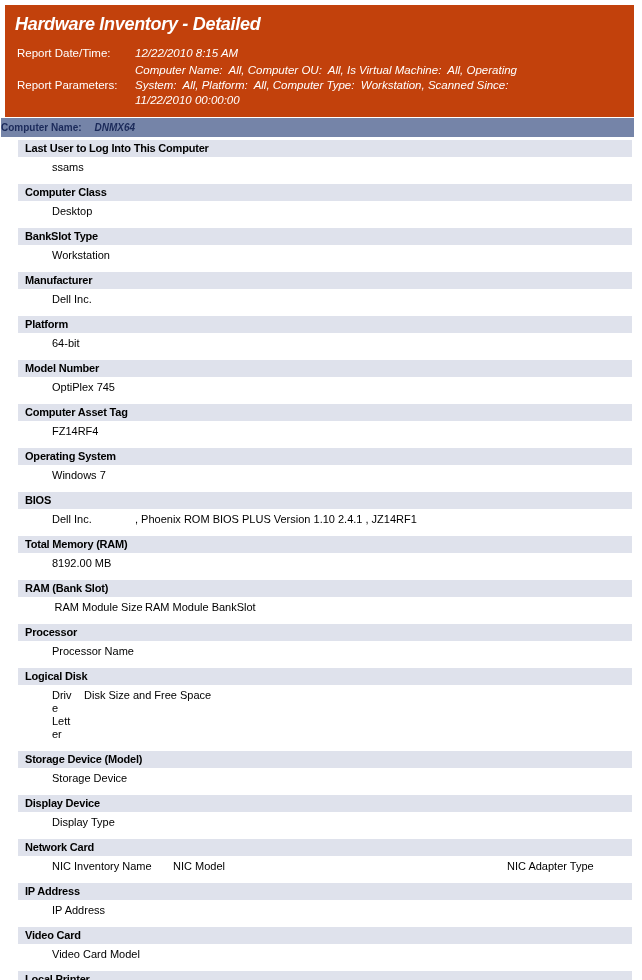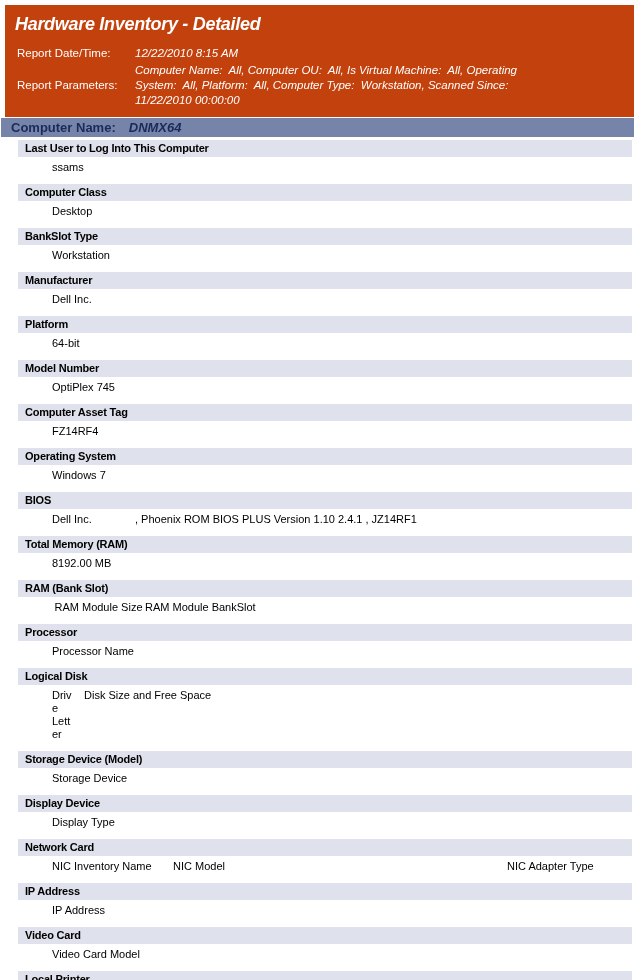--- a/index.html
+++ b/index.html
@@ -34,24 +34,23 @@
   }
   .hdr-label { flex: 0 0 118px; }
   .hdr-value { flex: 1; font-style: italic; }
   .hdr-line { white-space: pre-wrap; }
   
   .name-band {
     margin: 1px 8px 0 1px;
     background: #7584A8;
     color: #1B2A5A;
     font-weight: bold;
-    font-size: 13px;
+    font-size: 10px;
     line-height: 19px;
     height: 19px;
-    padding-left: 10px;
     white-space: pre;
   }
   .name-val { font-style: italic; margin-left: 13px; }
   
   .sections { margin: 3px 10px 0 18px; }
   .section { margin-bottom: 9px; }
   .section-header {
     background: #DFE2EC;
     font-weight: bold;
     font-size: 11px;

